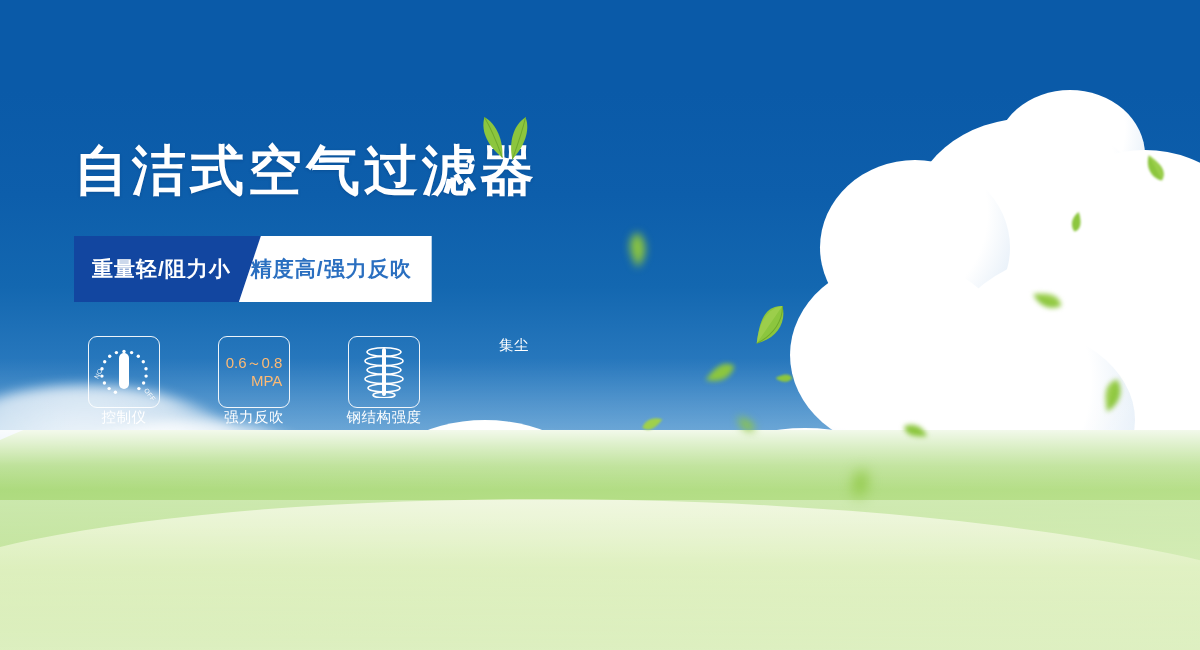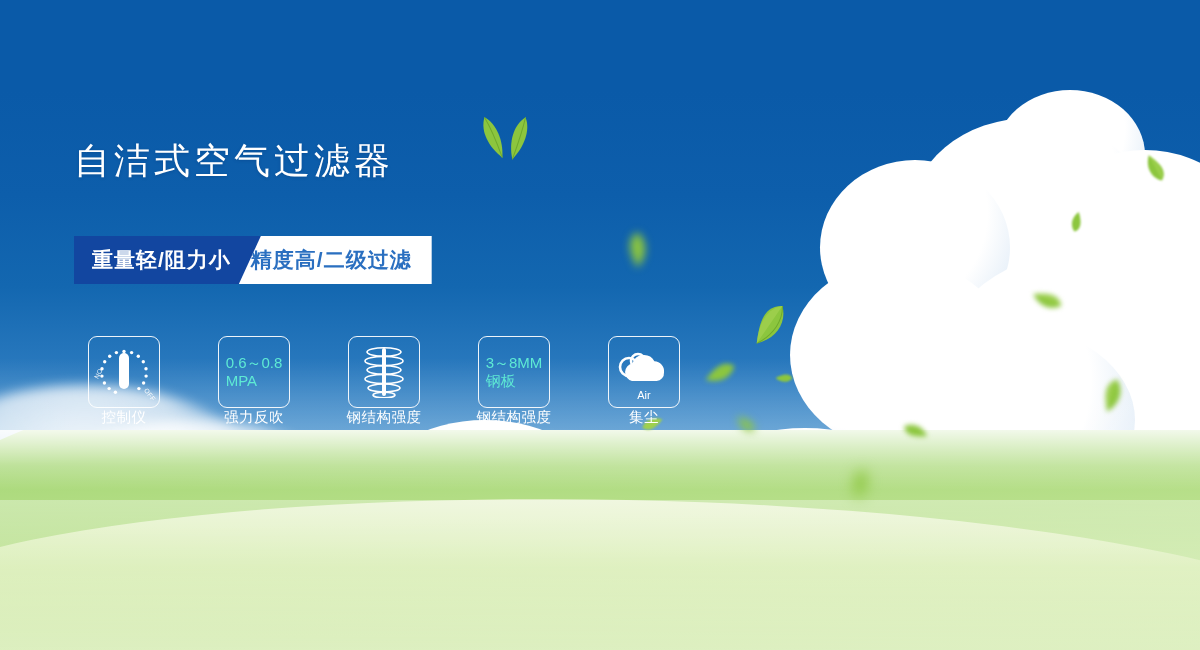--- a/index.html
+++ b/index.html
@@ -136,44 +136,44 @@
     left: 0; right: 0; top: 0;
     height: 60px;
     background: linear-gradient(to bottom, rgba(255,255,255,0.85) 0%, rgba(255,255,255,0.25) 60%, rgba(255,255,255,0) 100%);
   }
 
   
   .title {
     position: absolute;
     left: 74px;
     top: 143px;
-    font-size: 36px;
+    font-size: 54px;
     line-height: 1;
     letter-spacing: 4px;
     color: #ffffff;
-    font-weight: 400;
+    font-weight: 700;
     white-space: nowrap;
     text-shadow: 0 1px 3px rgba(0,40,90,0.25);
   }
 
   
   .title-sprout {
     position: absolute;
     left: 470px;
     top: 108px;
     width: 70px;
     height: 60px;
   }
 
   
   .subbar {
     position: absolute;
     left: 74px;
     top: 236px;
-    height: 48px;
+    height: 66px;
     display: flex;
     align-items: stretch;
   }
   .sub-left {
     background: #1246a0;
     color: #ffffff;
     font-size: 21px;
     font-weight: bold;
     display: flex;
     align-items: center;
@@ -208,24 +208,24 @@
     margin: 0 auto;
     border: 1.6px solid rgba(255,255,255,0.92);
     border-radius: 9px;
     position: relative;
     display: flex;
     align-items: center;
     justify-content: center;
     box-sizing: border-box;
   }
   .feature .box-text {
-    color: #5eead4;
+    color: #fdba74;
     font-size: 15px;
     line-height: 1.22;
-    text-align: left;
+    text-align: right;
     font-weight: 400;
     letter-spacing: 0px;
   }
   .feature .caption {
     margin-top: 0;
     text-align: center;
     color: #ffffff;
     font-size: 14.5px;
     letter-spacing: 0.5px;
     white-space: nowrap;
@@ -403,21 +403,21 @@
       <path d="M22 8 C25 24 25 38 25 52" stroke="#6faa2c" stroke-width="1" fill="none"></path>
     </g>
     <g transform="rotate(20 48 30)">
       <path d="M48 8 C57 18 57 36 50 52 C41 38 39 20 48 8 Z" fill="#8cc63e"></path>
       <path d="M48 8 C50 24 50 38 50 52" stroke="#6faa2c" stroke-width="1" fill="none"></path>
     </g>
   </svg>
 
   <div class="subbar">
     <div class="sub-left">重量轻/阻力小</div>
-    <div class="sub-right">精度高/二级过滤</div>
+    <div class="sub-right">精度高/强力反吹</div>
   </div>
 
   <div class="features">
 
     <div class="feature">
       <div class="box">
         <div class="gauge">
           <svg width="60" height="56" viewBox="0 0 60 56" style="position:absolute;left:0;top:0;">
             <g fill="#ffffff">
               <circle cx="30" cy="7.5" r="1.7"></circle>
@@ -468,40 +468,19 @@
               <ellipse cx="23" cy="42" rx="16" ry="4.0"></ellipse>
               <ellipse cx="23" cy="49" rx="11" ry="2.8"></ellipse>
             </g>
           </svg>
           <div class="stem"></div>
         </div>
       </div>
       <div class="caption">钢结构强度</div>
     </div>
 
+
     <div class="feature">
-      <div class="box">
-        <div class="box-text">
-          <div>3～8MM</div>
-          <div>钢板</div>
-        </div>
-      </div>
-      <div class="caption">钢结构强度</div>
-    </div>
-
-    <div class="feature">
-      <div class="box">
-        <div class="cloudicon">
-          <svg width="56" height="50" viewBox="0 0 56 50" style="position:absolute;left:0;top:0;">
-
-            <circle cx="13" cy="20" r="9" fill="none" stroke="#ffffff" stroke-width="2.6"></circle>
-            <circle cx="22" cy="14" r="7" fill="none" stroke="#ffffff" stroke-width="2.6"></circle>
-
-            <path d="M16 34 a9 9 0 0 1 0.4 -17.6 a12 12 0 0 1 22 -2.2 a10 10 0 0 1 9.6 11.2 a8 8 0 0 1 -7.4 8.6 Z" fill="#ffffff"></path>
-          </svg>
-          <div style="position:absolute; left:0; right:0; bottom:-4px; text-align:center; color:#ffffff; font-size:11px;">Air</div>
-        </div>
-      </div>
       <div class="caption">集尘</div>
     </div>
 
   </div>
 </div>
 
 </body></html>

